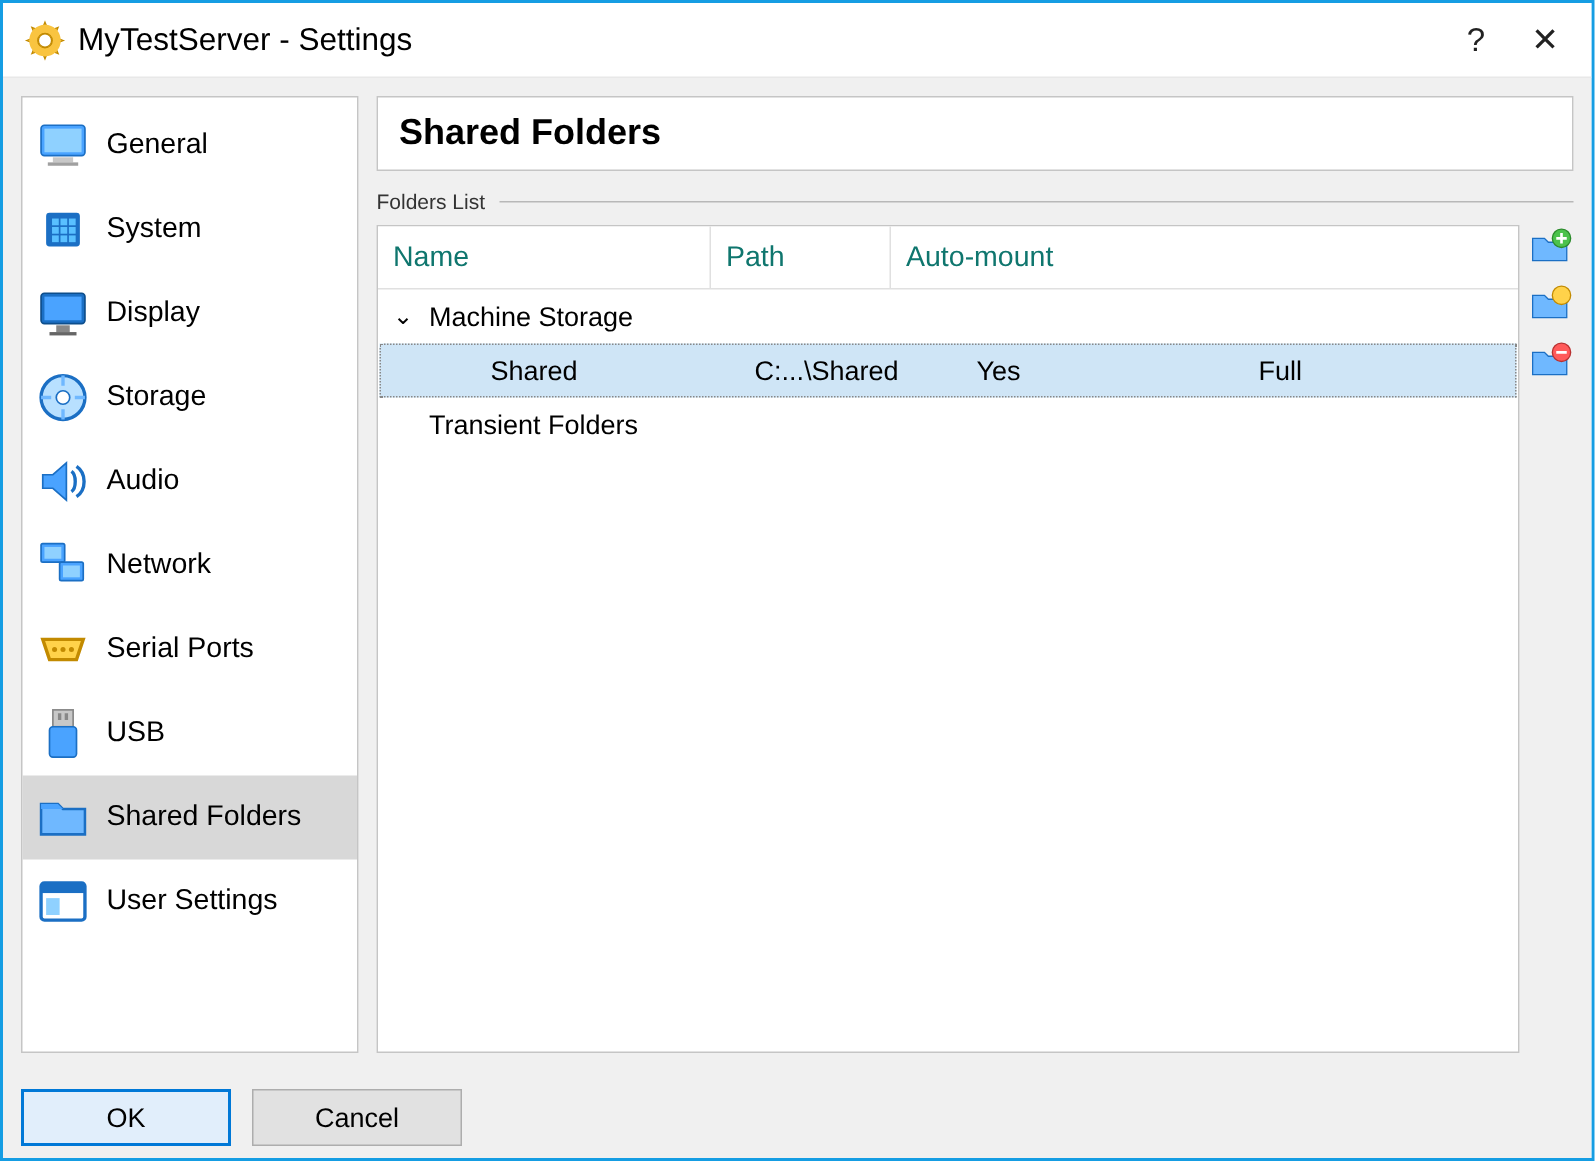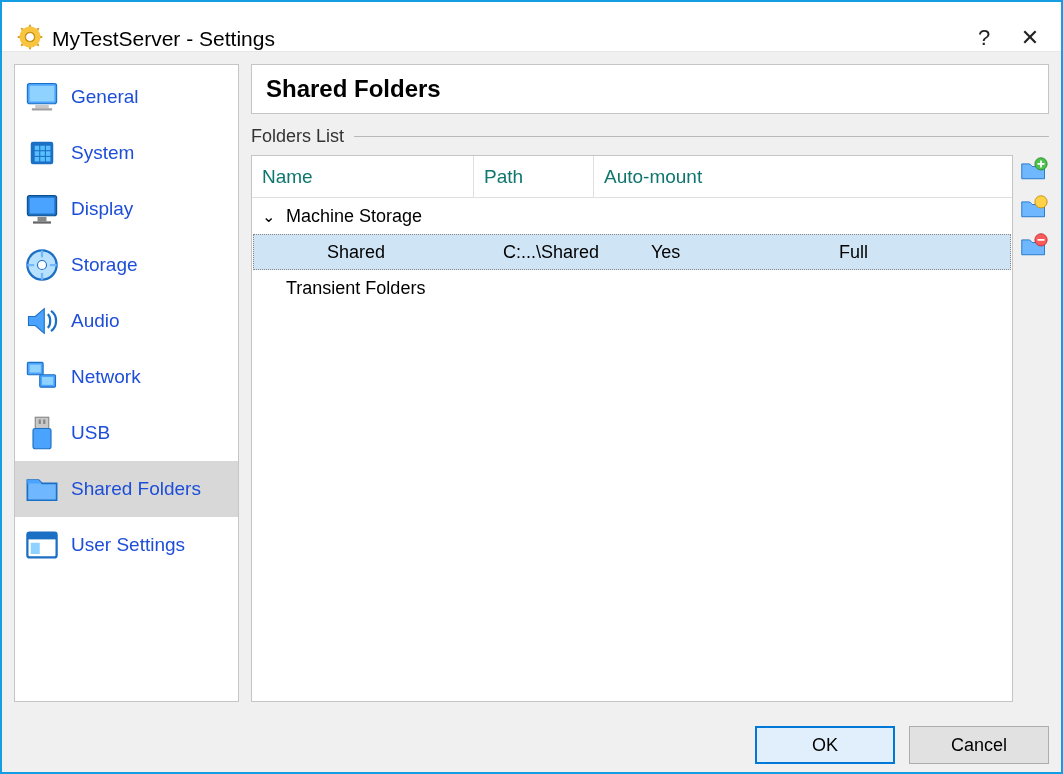--- a/index.html
+++ b/index.html
@@ -1,39 +1,39 @@
 <!DOCTYPE html>
 <html><head>
 <meta charset="utf-8">
 <style>
 * { box-sizing: border-box; margin: 0; padding: 0; }
 body { font-family: "Segoe UI", Tahoma, sans-serif; font-size: 14px; background: #fff; width: 1063px; height: 774px; border: 2px solid #159de3; display: flex; flex-direction: column; }
 
-.titlebar { background: #fff; height: 50px; display: flex; align-items: flex-end; padding: 0 8px 0 14px; border-bottom: 1px solid #e8e8e8; }
+.titlebar { background: #fff; height: 50px; display: flex; align-items: center; padding: 0 8px 0 14px; border-bottom: 1px solid #e8e8e8; }
 .titlebar .gear { width: 28px; height: 28px; margin-right: 8px; }
 .titlebar .title { font-size: 21px; color: #000; flex: 1; }
 .titlebar .help { width: 46px; text-align: center; font-size: 22px; color: #222; cursor: pointer; }
 .titlebar .close { width: 46px; text-align: center; font-size: 22px; color: #222; cursor: pointer; }
 
 .dlg-body { background: #f0f0f0; flex: 1; display: flex; flex-direction: column; padding: 12px 12px 12px 12px; }
 
 .main { display: flex; flex: 1; gap: 12px; }
 
 .sidebar { width: 225px; background: #fff; border: 1px solid #c5c5c5; padding: 4px 0; }
-.sidebar .item { display: flex; align-items: center; height: 56px; padding-left: 8px; cursor: pointer; font-size: 19px; color: #1d4ed8; }
+.sidebar .item { display: flex; align-items: center; height: 56px; padding-left: 8px; cursor: pointer; font-size: 19px; color: #000000; }
 .sidebar .item.selected { background: #d8d8d8; }
 .sidebar .icon { width: 38px; height: 38px; margin-right: 10px; display: flex; align-items: center; justify-content: center; }
 .sidebar .icon svg { width: 36px; height: 36px; }
 
 .content { flex: 1; display: flex; flex-direction: column; }
 
 .page-header { background: #fff; border: 1px solid #c5c5c5; padding: 10px 14px; }
 .page-header h1 { font-size: 24px; font-weight: bold; color: #000; }
 
-.groupbox-label { margin-top: 12px; display: flex; align-items: center; font-size: 18px; color: #333; }
+.groupbox-label { margin-top: 12px; display: flex; align-items: center; font-size: 14px; color: #333; }
 .groupbox-label .line { flex: 1; height: 1px; background: #b8b8b8; margin-left: 10px; }
 
 .list-area { flex: 1; display: flex; gap: 6px; margin-top: 8px; }
 
 .tree { flex: 1; background: #fff; border: 1px solid #c5c5c5; position: relative; }
 .tree-header { display: flex; height: 42px; align-items: center; background: #fff; border-bottom: 1px solid #e0e0e0; }
 .tree-header .col { flex-shrink: 0; padding: 16px 10px; font-size: 19px; color: #0f766e; border-right: 1px solid #e0e0e0; height: 100%; display: flex; align-items: center; }
 .tree-header .col:last-child { border-right: none; }
 .col-name { width: 222px; }
 .col-path { width: 120px; }
@@ -49,21 +49,21 @@
 .data-row .cell { flex-shrink: 0; }
 .cell-name { width: 148px; }
 .cell-path { width: 120px; }
 .cell-mount { width: 160px; }
 .cell-access { flex: 1; }
 
 .side-btns { width: 30px; display: flex; flex-direction: column; gap: 8px; }
 .side-btns .btn { width: 30px; height: 30px; display: flex; align-items: center; justify-content: center; cursor: pointer; }
 .side-btns svg { width: 28px; height: 28px; }
 
-.dlg-footer { height: 58px; display: flex; justify-content: flex-end; align-items: center; gap: 14px; padding-top: 28px; }
+.dlg-footer { height: 58px; display: flex; align-items: center; gap: 14px; padding-top: 28px; }
 .btnp { width: 140px; height: 38px; background: #e1e1e1; border: 1px solid #adadad; font-size: 18px; cursor: pointer; font-family: inherit; }
 .btnp.default { background: #e1eefb; border: 2px solid #0078d7; }
 </style>
 </head>
 <body>
 
 <div class="titlebar">
   <span class="gear">
     <svg viewBox="0 0 32 32">
         <circle cx="16" cy="16" r="6" fill="#fff" stroke="#c28a00" stroke-width="2"></circle>
@@ -150,20 +150,31 @@
               <rect x="14" y="14" width="14" height="11" rx="1" fill="#4aa3ff" stroke="#1b6fc4"></rect>
               <rect x="5" y="5" width="10" height="7" fill="#8fd1ff"></rect>
               <rect x="16" y="16" width="10" height="7" fill="#8fd1ff"></rect>
             </svg>
           </span>
         <span>Network</span>
       </div>
       <div class="item">
         <span class="icon">
             <svg viewBox="0 0 32 32">
+              <path d="M4 10h24l-4 12H8z" fill="#ffd24a" stroke="#c28a00" stroke-width="2"></path>
+              <circle cx="11" cy="16" r="1.5" fill="#c28a00"></circle>
+              <circle cx="16" cy="16" r="1.5" fill="#c28a00"></circle>
+              <circle cx="21" cy="16" r="1.5" fill="#c28a00"></circle>
+            </svg>
+          </span>
+        <span>Serial Ports</span>
+      </div>
+      <div class="item">
+        <span class="icon">
+            <svg viewBox="0 0 32 32">
               <rect x="10" y="2" width="12" height="10" fill="#c8c8c8" stroke="#888"></rect>
               <rect x="8" y="12" width="16" height="18" rx="2" fill="#4aa3ff" stroke="#1b6fc4"></rect>
               <rect x="13" y="4" width="2" height="4" fill="#888"></rect>
               <rect x="17" y="4" width="2" height="4" fill="#888"></rect>
             </svg>
           </span>
         <span>USB</span>
       </div>
       <div class="item selected">
         <span class="icon">

